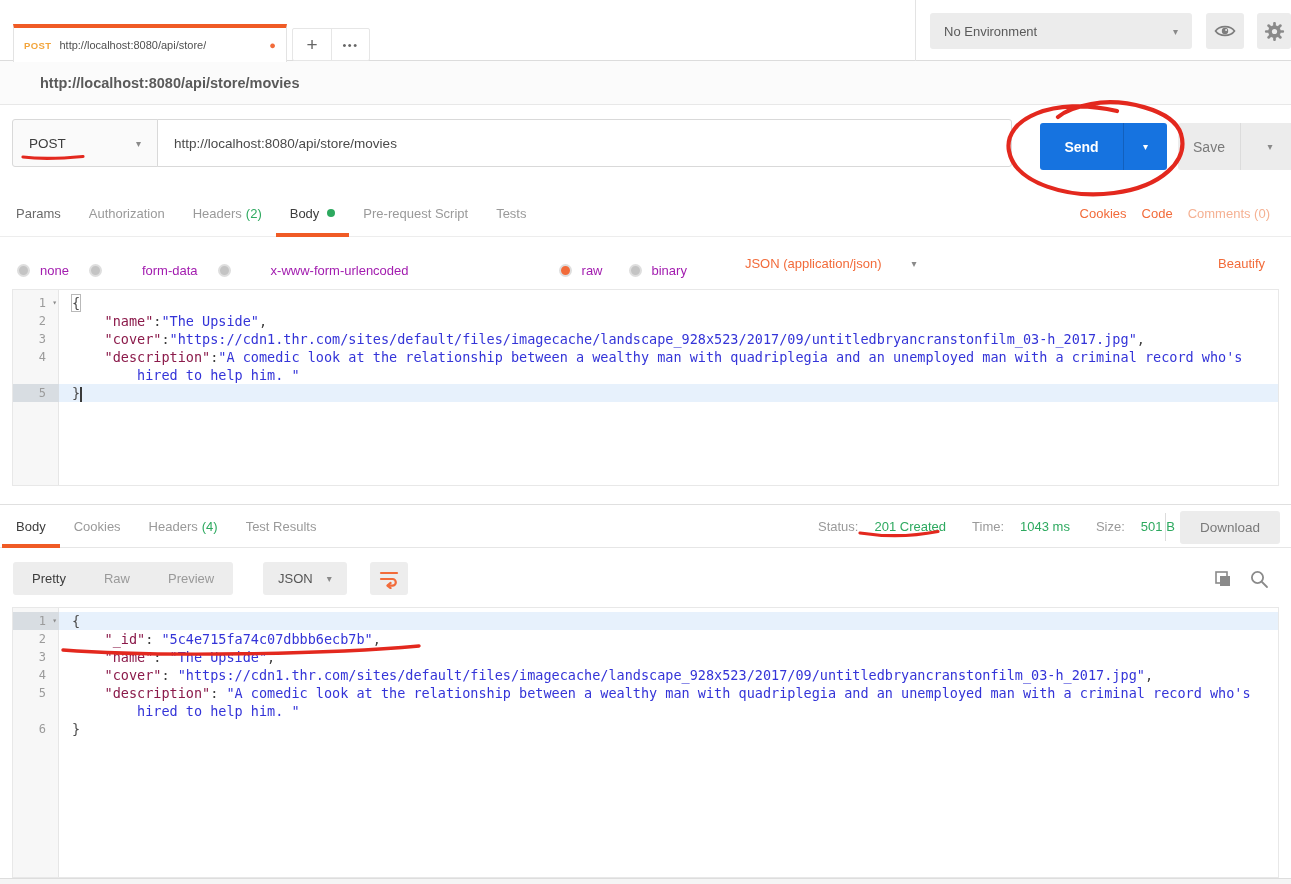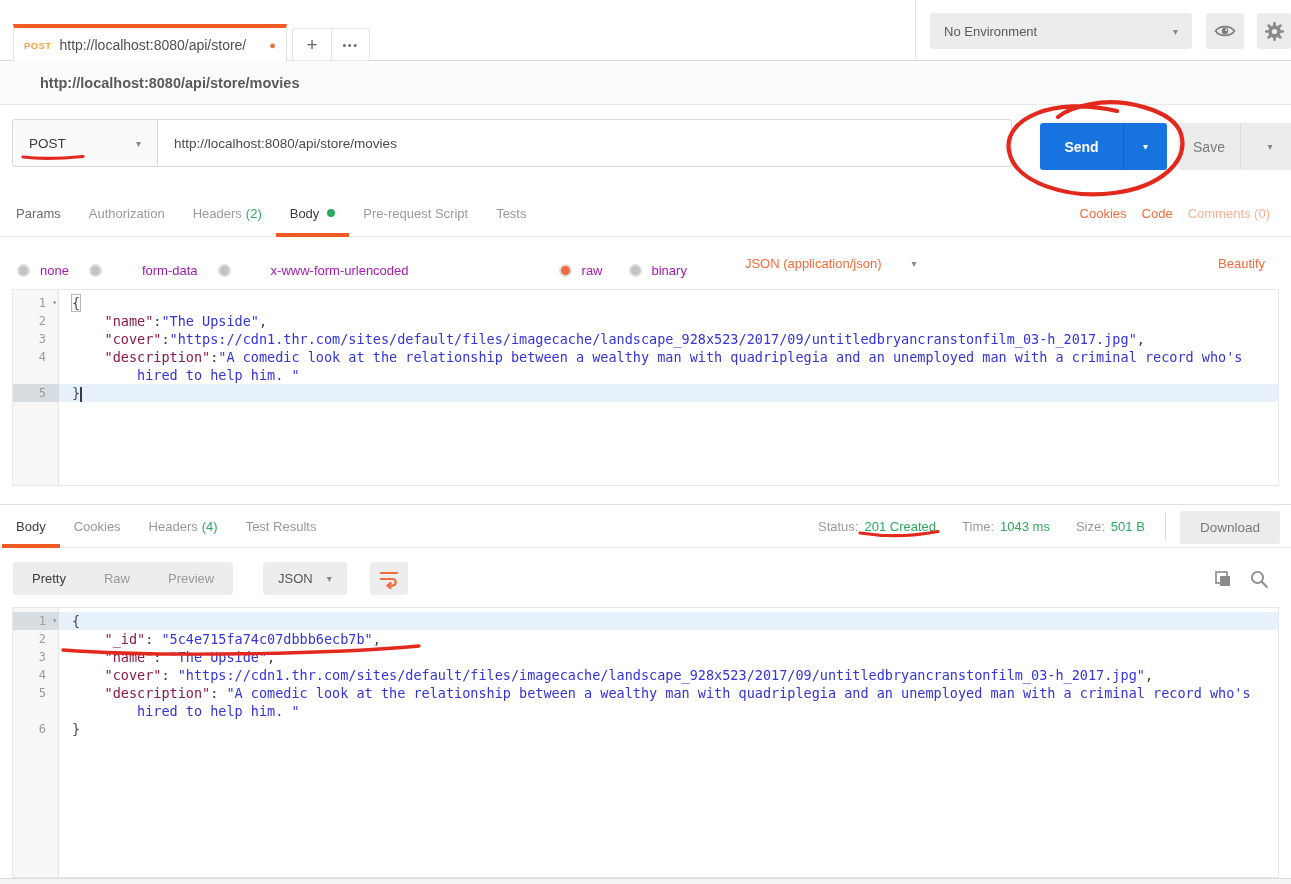--- a/index.html
+++ b/index.html
@@ -7,21 +7,21 @@
   .app { position: relative; width: 1291px; height: 884px; background: #fff; color: #5e5e5e;
          overflow: hidden; font-size: 13px; }
 
   
   .topbar { position: absolute; left: 0; top: 0; width: 1291px; height: 61px; background: #fff;
             border-bottom: 1px solid #dcdcdc; }
   .tab { position: absolute; left: 13px; top: 24px; width: 274px; height: 38px; background: #fff;
          border: 1px solid #e3e3e3; border-bottom: none; border-top: 4px solid #F05B25;
          display: flex; align-items: center; gap: 8px; padding: 0 10px; z-index: 3; }
   .tab-method { color: #F2A43B; font-size: 9.5px; font-weight: bold; letter-spacing: .4px; }
-  .tab-title { color: #4f4f4f; font-size: 14px; white-space: nowrap; overflow: hidden; }
+  .tab-title { color: #4f4f4f; font-size: 11px; white-space: nowrap; overflow: hidden; }
   .tab-dot { color: #F26B3A; font-size: 11px; margin-left: auto; }
   .tabs-extra { position: absolute; left: 292px; top: 28px; height: 33px; border: 1px solid #e6e6e6;
                 border-radius: 2px; display: flex; align-items: stretch; }
   .tabs-extra .cell { width: 38px; display: flex; align-items: center; justify-content: center; color: #6e6e6e; }
   .tabs-extra .cell + .cell { border-left: 1px solid #e6e6e6; }
   .plus-glyph { font-size: 19px; font-weight: 400; color: #666; }
   .more-glyph { font-size: 11px; letter-spacing: 1.5px; color: #666; }
   .env-sep { position: absolute; left: 915px; top: 0; width: 1px; height: 61px; background: #e3e3e3; }
   .env-select { position: absolute; left: 930px; top: 13px; width: 262px; height: 36px; background: #ececec;
                 border-radius: 3px; display: flex; align-items: center; padding: 0 14px; color: #5a5a5a; }
@@ -96,21 +96,21 @@
   .tk-brk { color: #4a4a4a; }
   .tk-key { color: #8B1A4A; }
   .tk-str { color: #3434D8; }
   .boxed { box-shadow: 0 0 0 1px #b9b9b9; }
   .cursor { display: inline-block; width: 0; height: 15px; border-left: 2px solid #3a3a3a; vertical-align: middle; }
 
   
   .resheader { position: absolute; left: 0; top: 504px; width: 1291px; height: 44px; border-top: 1px solid #e0e0e0;
                border-bottom: 1px solid #e6e6e6; display: flex; align-items: stretch; padding-left: 2px; }
   .status-group { position: absolute; left: 818px; top: 0; height: 100%; display: flex; align-items: center; gap: 26px; }
-  .stat-pair { display: flex; align-items: flex-end; gap: 6px; }
+  .stat-pair { display: flex; align-items: flex-end; gap: 16px; }
   .stat-label { color: #9a9a9a; }
   .stat-value { color: #2DA95F; }
   .dl-sep { position: absolute; left: 1165px; top: 8px; width: 1px; height: 28px; background: #dcdcdc; }
   .download-btn { position: absolute; right: 11px; top: 6px; height: 33px; background: #ececec; border-radius: 3px;
                   display: flex; align-items: center; padding: 0 20px; color: #7a7a7a; font-size: 13.5px; }
 
   
   .restoolbar { position: absolute; left: 0; top: 548px; width: 1291px; height: 59px; }
   .seg { position: absolute; left: 13px; top: 14px; height: 33px; background: #ededed; border-radius: 3px;
          display: flex; align-items: stretch; }

